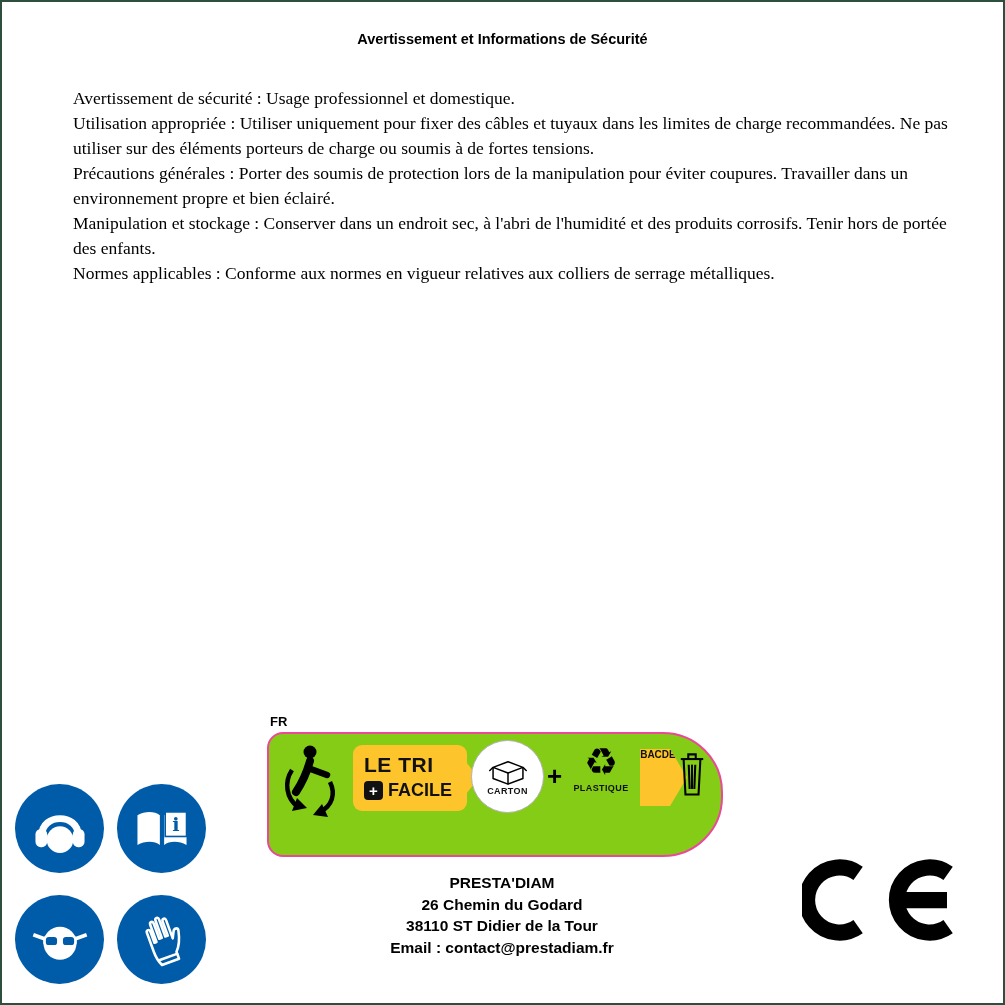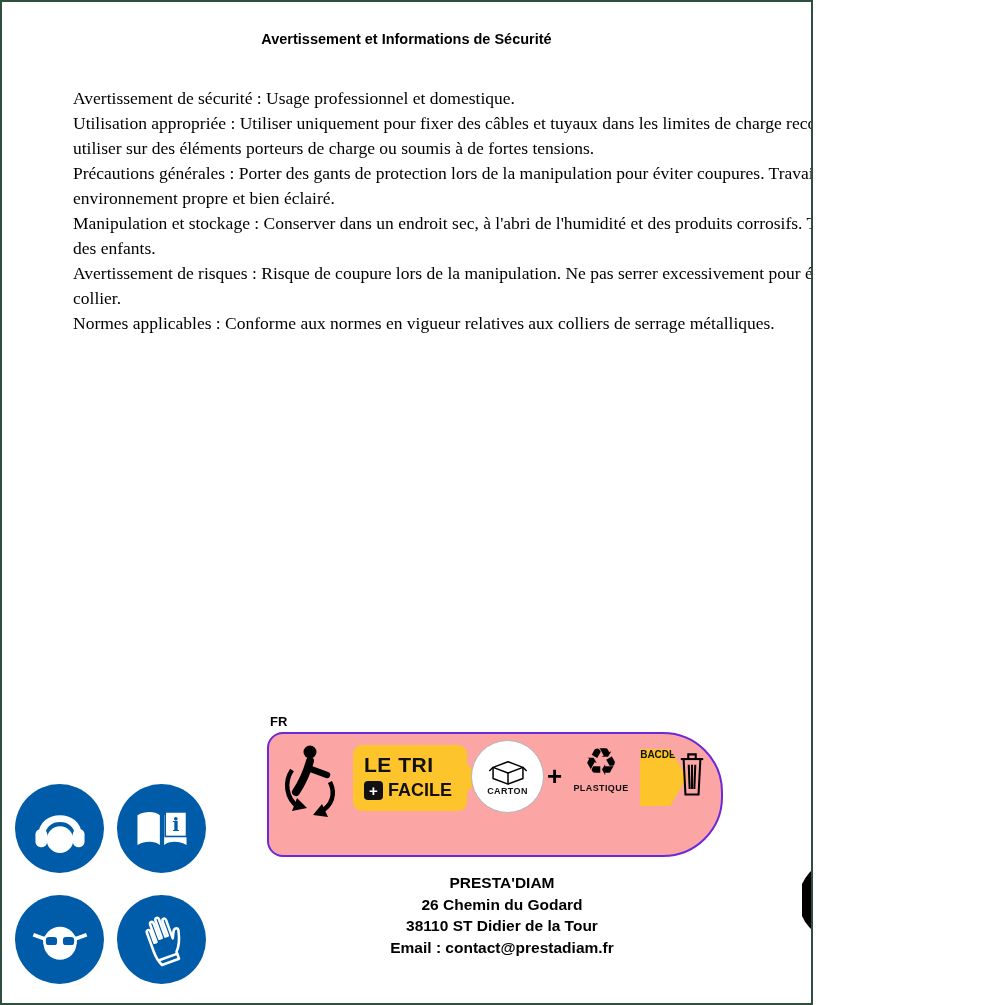--- a/index.html
+++ b/index.html
@@ -1,20 +1,20 @@
 <!DOCTYPE html>
 <html><head>
 <meta charset="utf-8">
 <style>
   * { margin:0; padding:0; box-sizing:border-box; }
   html,body { width:1005px; height:1005px; background:#fff; }
   body { font-family:"Liberation Sans", sans-serif; color:#000; position:relative; }
 
   .page {
-    position:absolute; inset:0; width:813px; height:1005px;
+    position:absolute; inset:0; width:1005px; height:1005px;
     background:#fff; border:2px solid #2e4f3d; overflow:hidden;
   }
 
   .title {
     position:absolute; top:29px; left:0; width:100%;
     text-align:center; font-weight:bold; font-size:14.5px;
   }
 
   .body-text {
     position:absolute; top:84px; left:71px; width:896px;
@@ -31,21 +31,21 @@
   }
   .picto {
     width:89px; height:89px; border-radius:50%;
     background:#005CA9; display:flex; align-items:center; justify-content:center;
   }
 
   
   .fr-label { position:absolute; left:268px; top:712px; font-weight:bold; font-size:13px; }
   .triman-box {
     position:absolute; left:265px; top:730px; width:456px; height:125px;
-    background:#fca5a5; border:2px solid #6d28d9;
+    background:#84cc16; border:2px solid #ec4899;
     border-radius:16px 60px 60px 16px;
   }
   .triman-figure { position:absolute; left:10px; top:8px; }
   .tri-banner {
     position:absolute; left:84px; top:11px; width:114px; height:66px;
     background:#FDC42C; border-radius:9px; padding:8px 0 0 11px;
   }
   .tri-line1 { font-size:21px; font-weight:bold; letter-spacing:0.5px; color:#111; }
   .tri-line2 { display:flex; align-items:center; gap:5px; margin-top:3px; }
   .plus-badge {
@@ -95,23 +95,22 @@
 </head>
 <body>
 
 <div class="page">
 
   <div class="title">Avertissement et Informations de Sécurité</div>
 
   <div class="body-text">
     <p>Avertissement de sécurité : Usage professionnel et domestique.</p>
     <p>Utilisation appropriée : Utiliser uniquement pour fixer des câbles et tuyaux dans les limites de charge recommandées. Ne pas utiliser sur des éléments porteurs de charge ou soumis à de fortes tensions.</p>
-    <p>Précautions générales : Porter des gants de protection lors de la manipulation pour éviter coupures. Travailler dans un environnement propre et bien éclairé.</p>
+    <p>Précautions générales : Porter des soumis de protection lors de la manipulation pour éviter coupures. Travailler dans un environnement propre et bien éclairé.</p>
     <p>Manipulation et stockage : Conserver dans un endroit sec, à l'abri de l'humidité et des produits corrosifs. Tenir hors de portée des enfants.</p>
-    <p>Avertissement de risques : Risque de coupure lors de la manipulation. Ne pas serrer excessivement pour éviter la rupture du collier.</p>
     <p>Normes applicables : Conforme aux normes en vigueur relatives aux colliers de serrage métalliques.</p>
   </div>
 
   <div class="picto-grid">
     <div class="picto" aria-label="wear ear protection">
       <svg viewBox="0 0 60 60" width="64" height="64">
         <path d="M13 36 C13 15 47 15 47 36" stroke="#fff" stroke-width="6.5" fill="none"></path>
         <circle cx="30" cy="40" r="12.5" fill="#fff"></circle>
         <rect x="7" y="30" width="11" height="17" rx="5" fill="#fff"></rect>
         <rect x="42" y="30" width="11" height="17" rx="5" fill="#fff"></rect>

